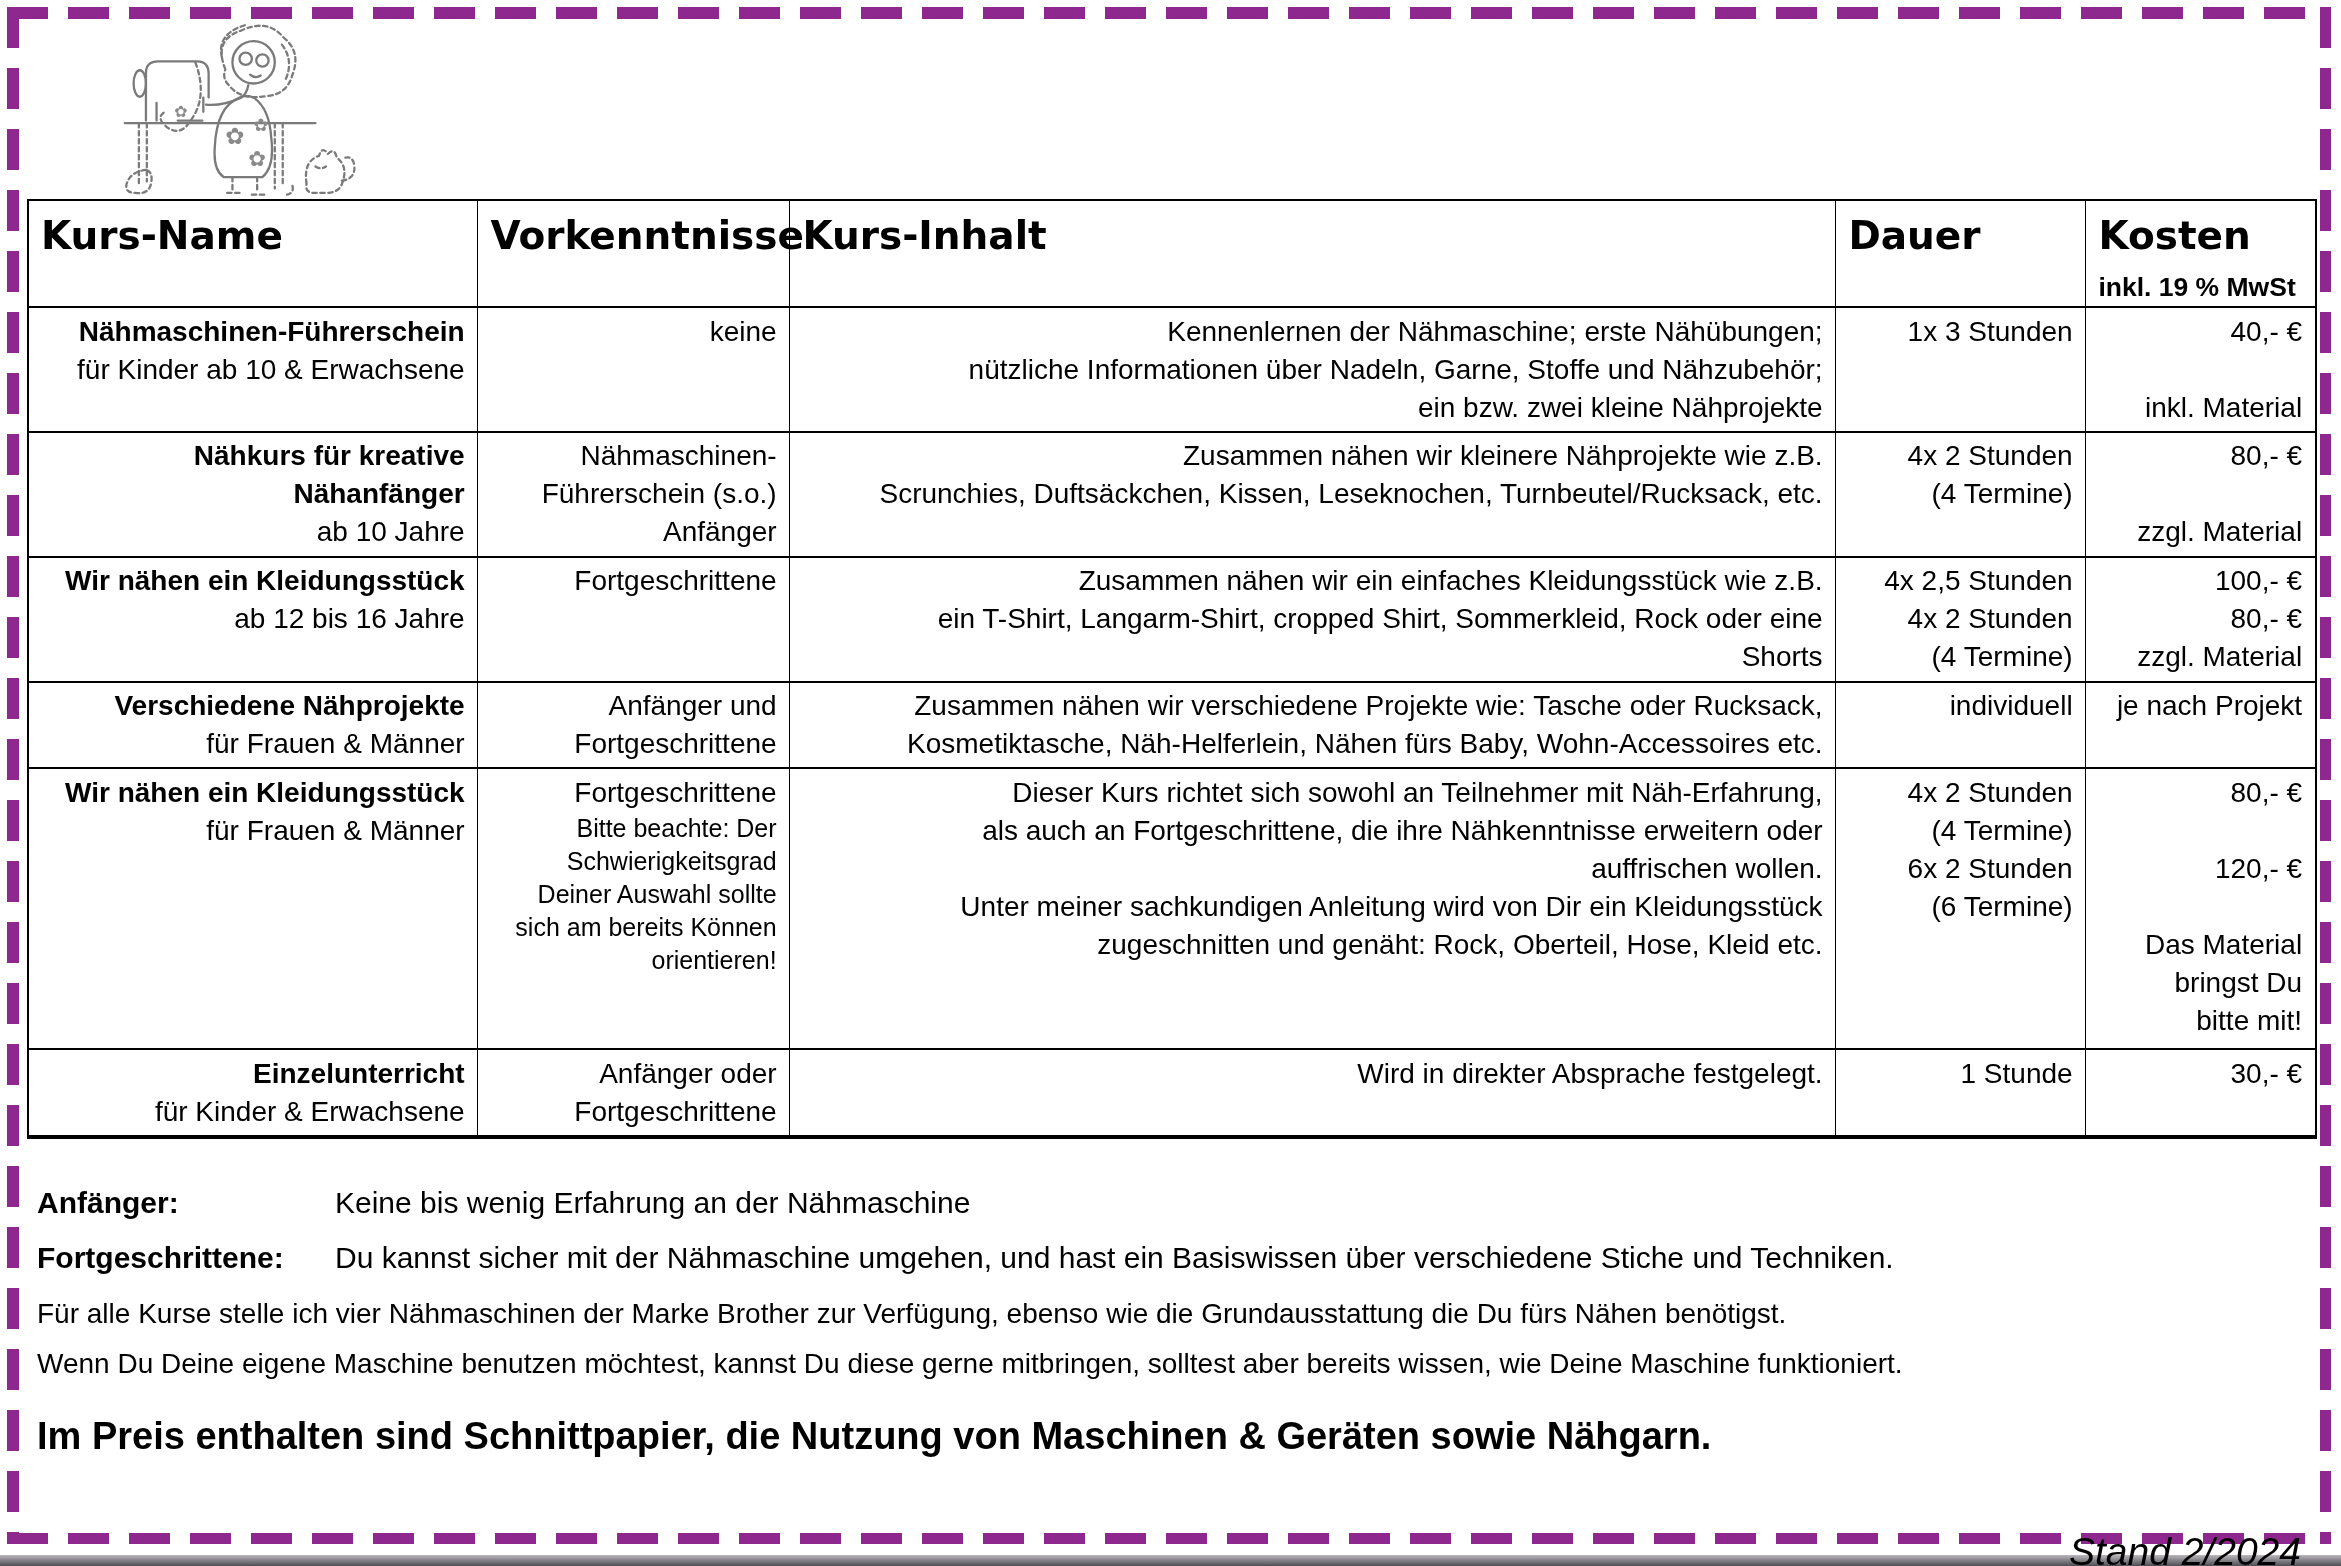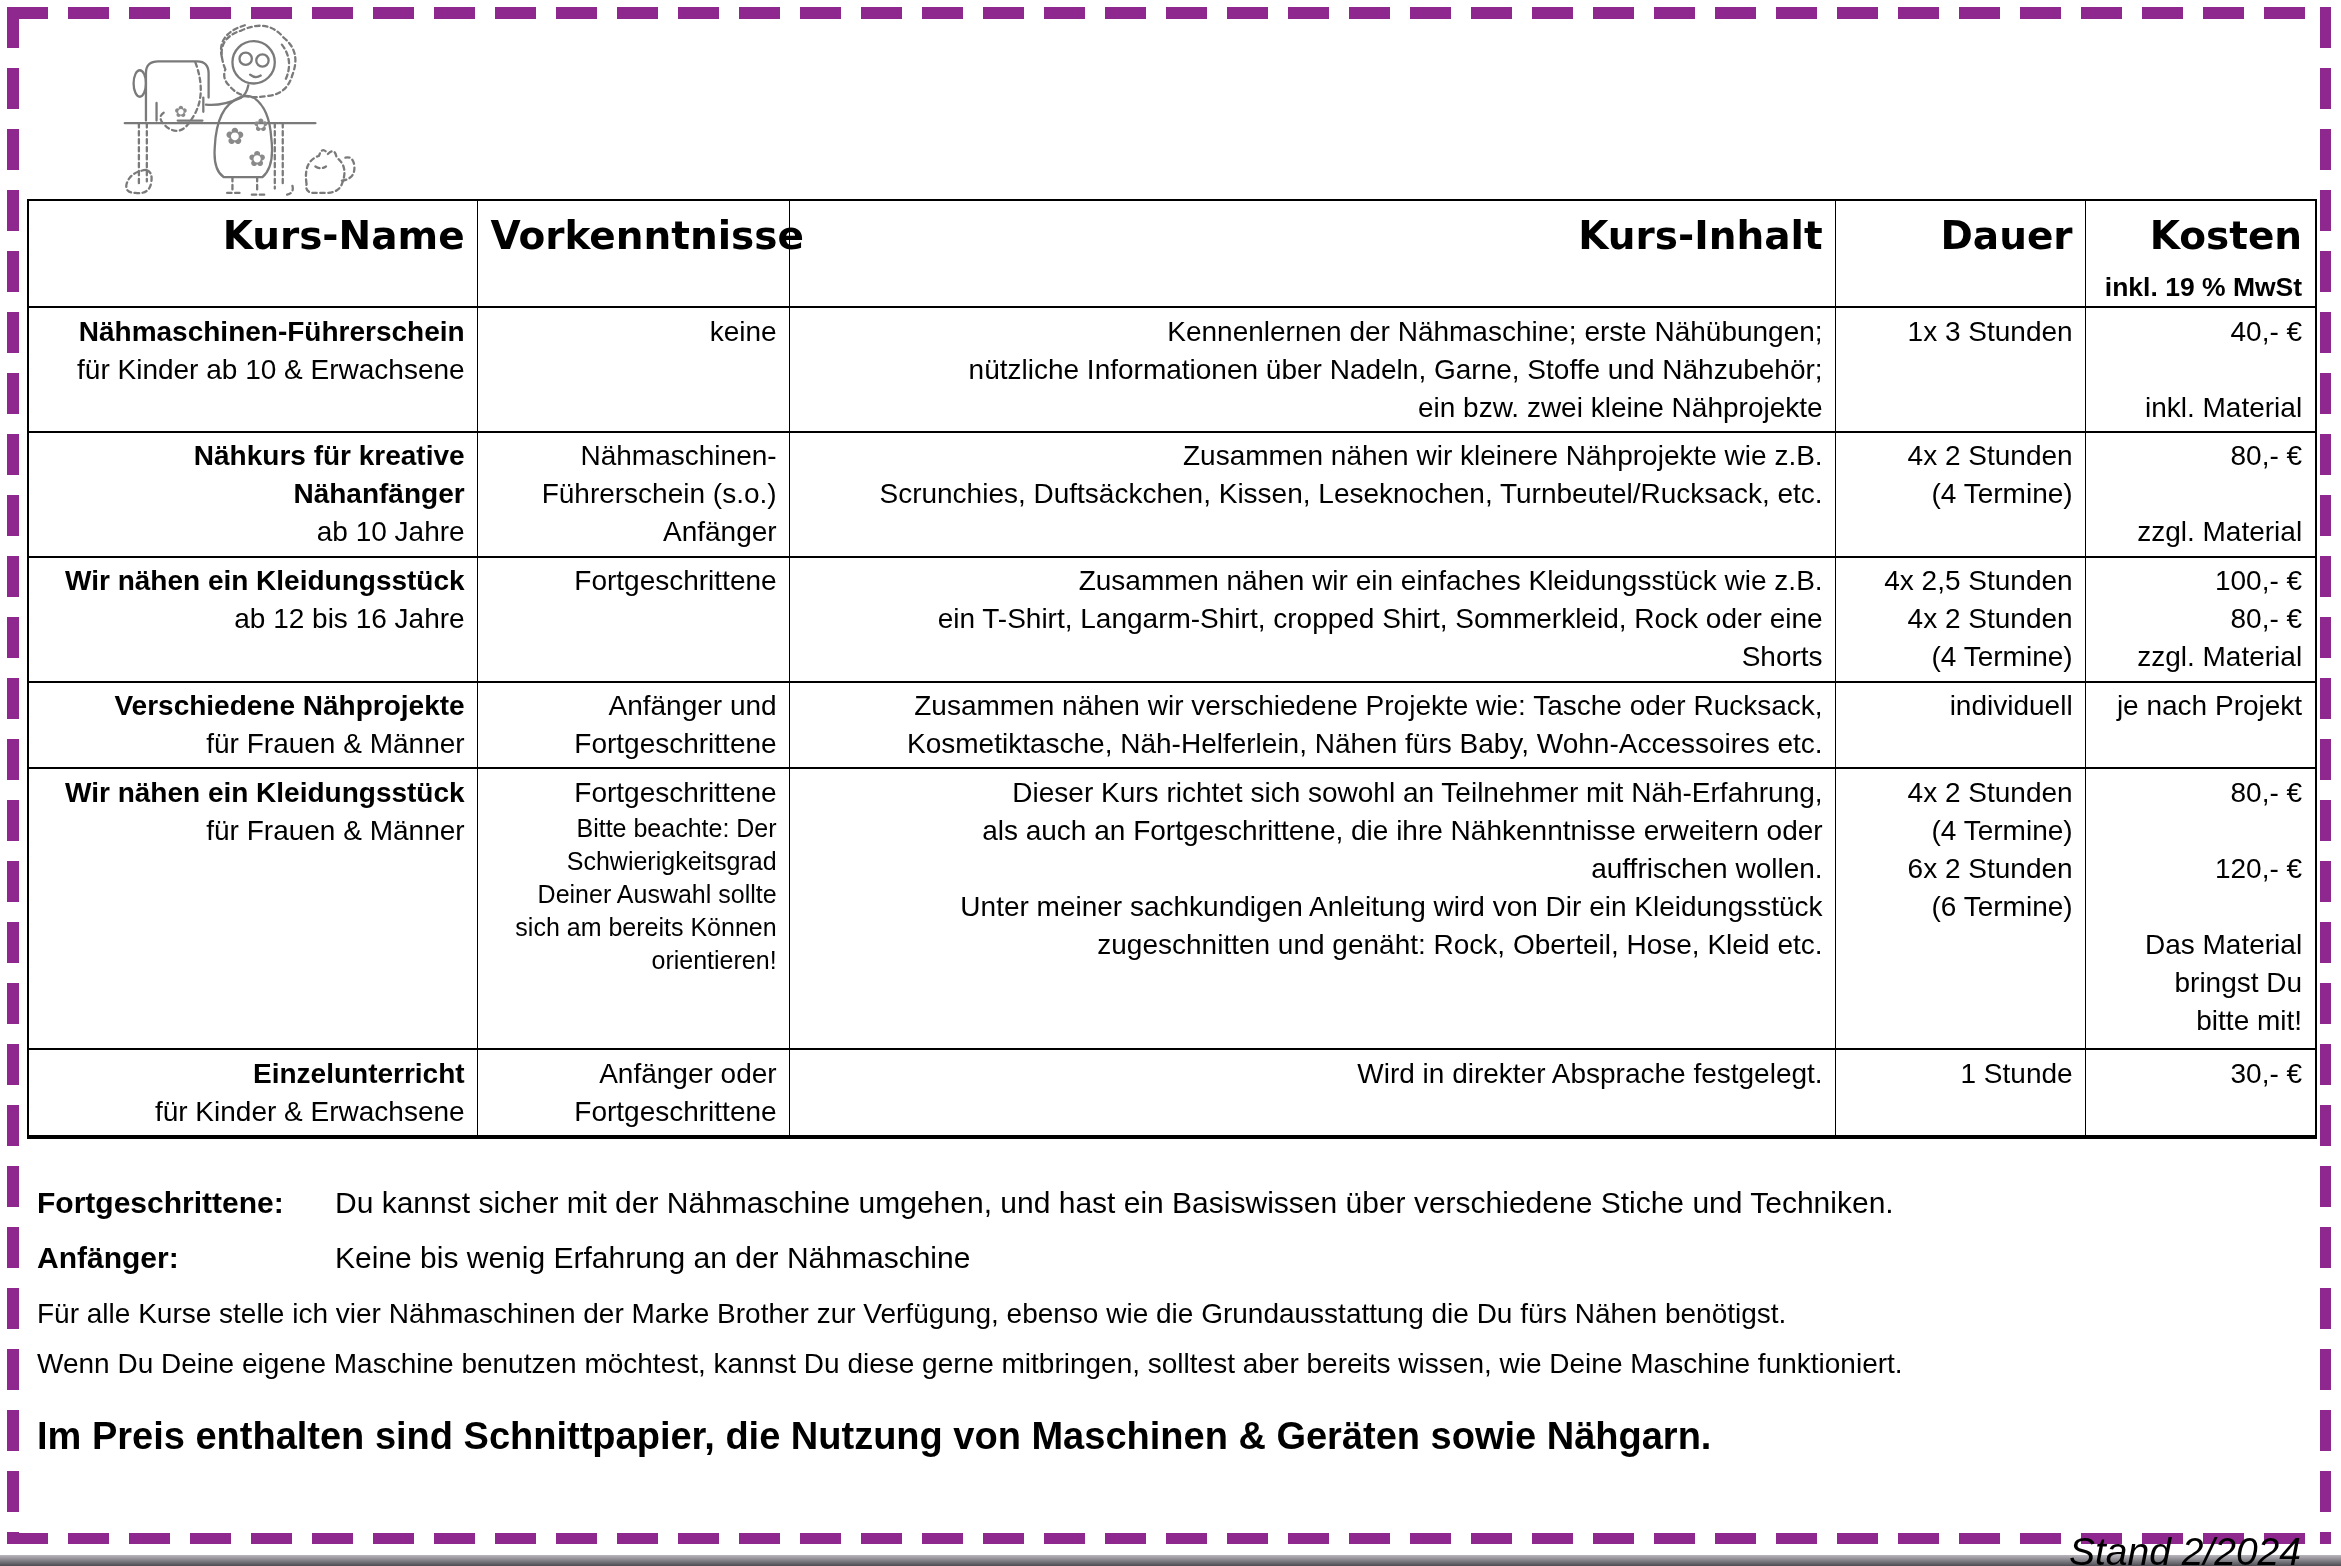--- a/index.html
+++ b/index.html
@@ -30,21 +30,21 @@
     font-family: "DejaVu Sans", sans-serif; }
   .title { font-size:62px; line-height:69px; font-weight:600; letter-spacing:0.9px; }
   .subtitle { font-size:39px; line-height:46px; margin-top:8.8px; }
 
   
   table.courses { position:absolute; left:26.5px; top:199px; width:2287px;
     border-collapse:collapse; table-layout:fixed; }
   table.courses { border:2.6px solid #000; border-bottom:4.4px solid #000; }
   .courses th, .courses td { border:1.8px solid #000; border-top-width:2.6px; border-bottom-width:2.6px;
     vertical-align:top; padding:4.4px 12.4px; text-align:right; }
-  .courses thead th { height:106px; padding-top:12.4px; text-align:right;
+  .courses thead th { height:106px; padding-top:12.4px; text-align:left;
     font-family:"DejaVu Sans", sans-serif; font-weight:600; font-size:39px; line-height:46px;margin-top:12px; }
   .cost-note { display:block; font-family:"Liberation Sans",sans-serif; font-weight:bold;
     font-size:26.5px; line-height:30px; margin-top:12.4px; }
   .courses td { font-size:28px; line-height:38px; }
   .pre { white-space:pre-line; }
   .cname { font-weight:bold; white-space:pre-line; }
   .csub { font-weight:normal; }
   .exp-note { font-size:25px; line-height:33px; white-space:pre-line; }
 
   
@@ -234,26 +234,26 @@
 Fortgeschrittene</td>
         <td class="pre">Wird in direkter Absprache festgelegt.</td>
         <td class="pre">1 Stunde</td>
         <td class="pre">30,- €</td>
       </tr>
     </tbody>
   </table>
 
   <div class="legend">
     <div class="legend-row">
+      <span class="legend-term">Anfänger:</span>
+      <span class="legend-def">Keine bis wenig Erfahrung an der Nähmaschine</span>
+    </div>
+    <div class="legend-row">
       <span class="legend-term">Fortgeschrittene:</span>
       <span class="legend-def">Du kannst sicher mit der Nähmaschine umgehen, und hast ein Basiswissen über verschiedene Stiche und Techniken.</span>
-    </div>
-    <div class="legend-row">
-      <span class="legend-term">Anfänger:</span>
-      <span class="legend-def">Keine bis wenig Erfahrung an der Nähmaschine</span>
     </div>
   </div>
 
   <div class="notes">Für alle Kurse stelle ich vier Nähmaschinen der Marke Brother zur Verfügung, ebenso wie die Grundausstattung die Du fürs Nähen benötigst.
 Wenn Du Deine eigene Maschine benutzen möchtest, kannst Du diese gerne mitbringen, solltest aber bereits wissen, wie Deine Maschine funktioniert.</div>
   <div class="included">Im Preis enthalten sind Schnittpapier, die Nutzung von Maschinen &amp; Geräten sowie Nähgarn.</div>
   <div class="stand">Stand 2/2024</div>
 
 </div>
 

